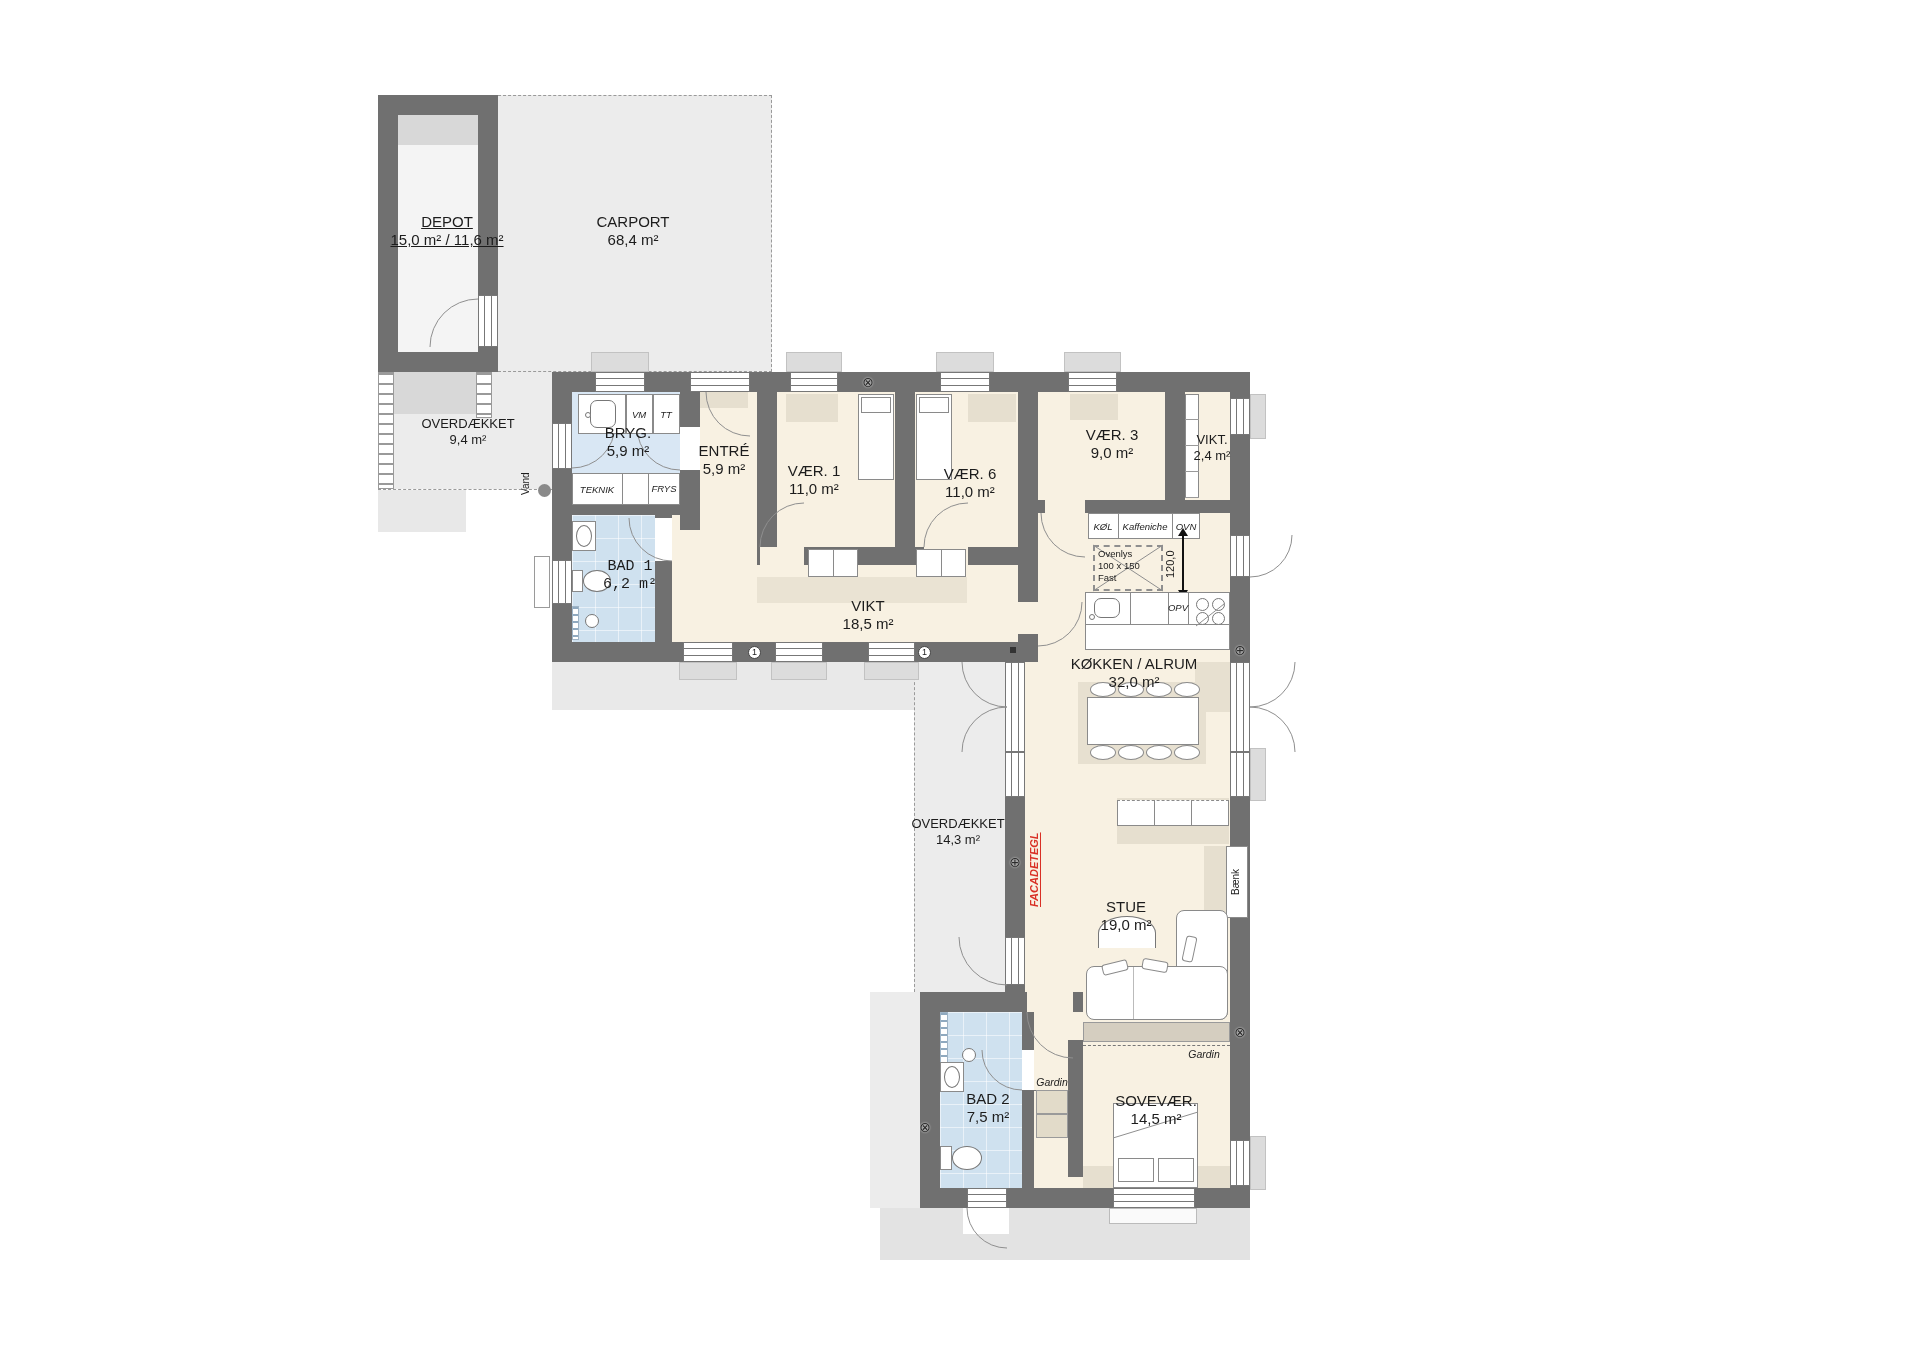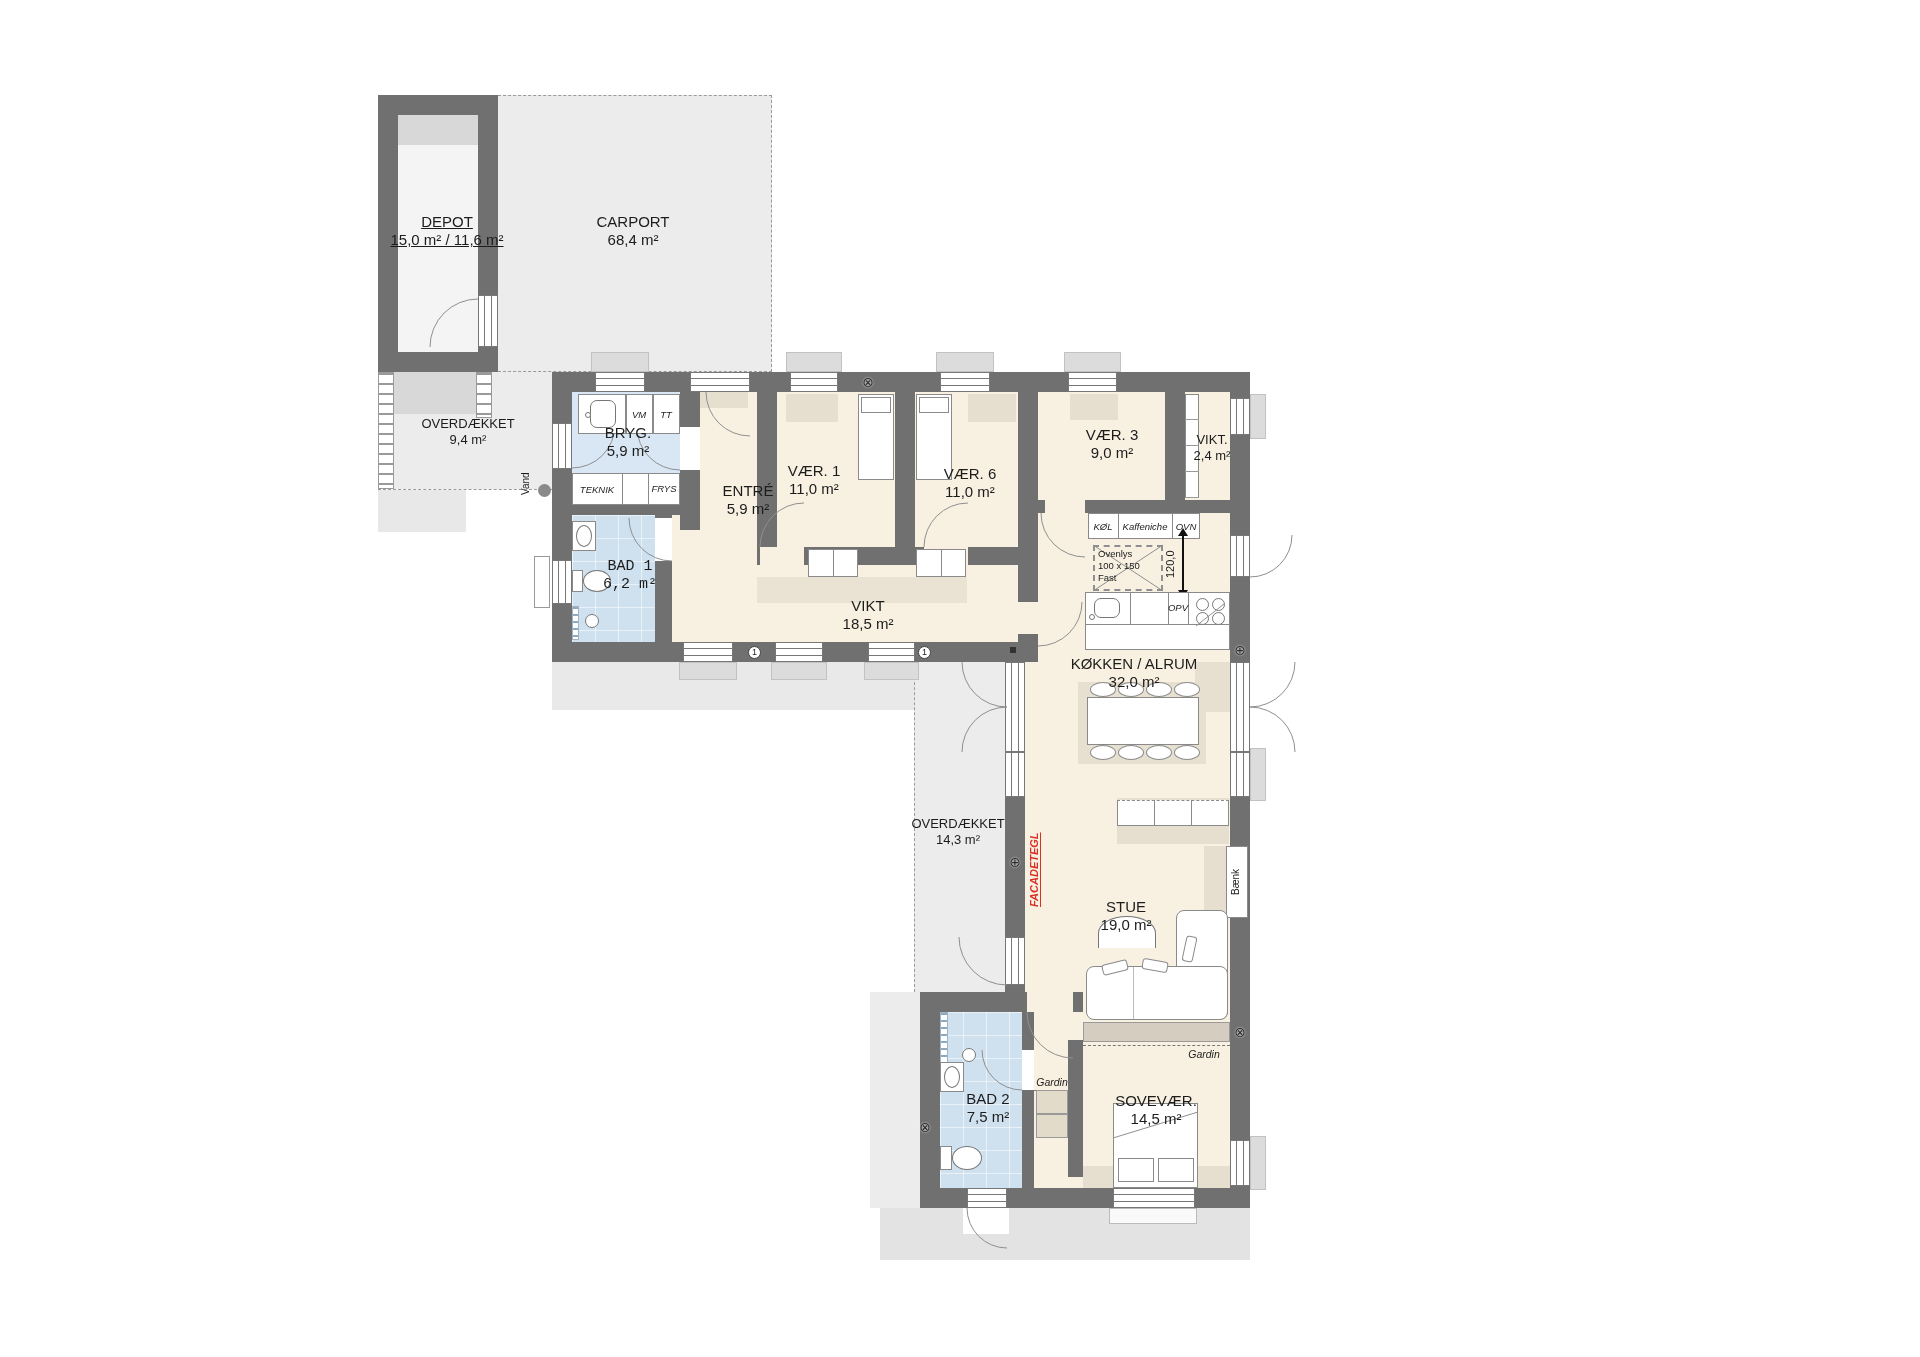--- a/index.html
+++ b/index.html
@@ -371,21 +371,21 @@
 
   <div class="abs" style="left:538px;top:484px;width:13px;height:13px;border-radius:50%;background:#8a8a8a;"></div>
   <div class="vtext" style="left:520px;top:462px;height:44px;font-size:10px;">Vand</div>
 
   <div class="vtext red" style="left:1028px;top:828px;height:84px;">FACADETEGL</div>
 
   <div class="lbl" style="left:628px;top:424px;text-align:center;">
     <div>BRYG.</div>
     <div>5,9 m²</div>
   </div>
-  <div class="lbl" style="left:724px;top:482px;margin-left:24px;">
+  <div class="lbl" style="left:724px;top:442px;">
     <div>ENTRÉ</div>
     <div>5,9 m²</div>
   </div>
   <div class="lbl" style="left:814px;top:462px;">
     <div>VÆR. 1</div>
     <div>11,0 m²</div>
   </div>
   <div class="lbl" style="left:970px;top:465px;">
     <div>VÆR. 6</div>
     <div>11,0 m²</div>

